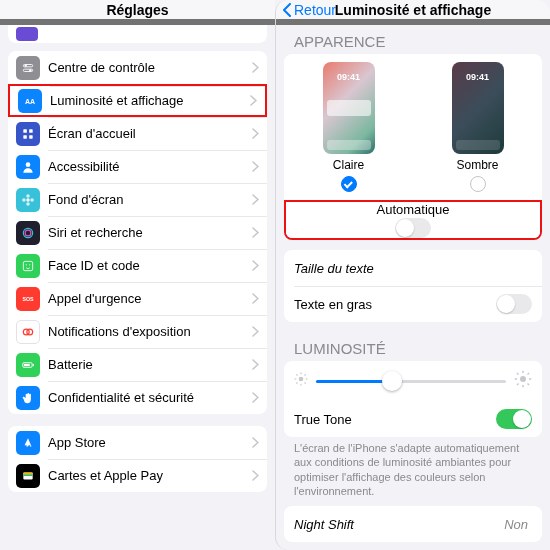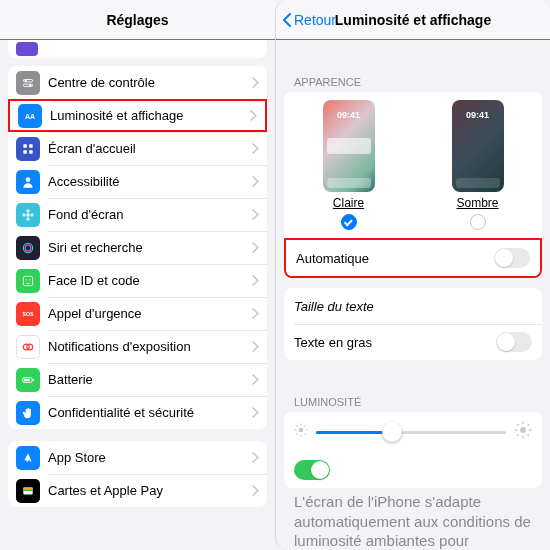--- a/index.html
+++ b/index.html
@@ -1,38 +1,38 @@
 <!DOCTYPE html>
 <html><head>
 <meta charset="utf-8">
 <style>
   * { box-sizing: border-box; margin: 0; padding: 0; font-family: -apple-system, "Helvetica Neue", Arial, sans-serif; }
   body { width: 550px; height: 550px; display: flex; background: #f2f2f7; overflow: hidden; }
   .pane { height: 550px; overflow: hidden; }
   .pane-left { width: 275px; background: #f2f2f7; }
   .pane-right { width: 275px; background: #f2f2f7; border-left: 1px solid #d8d8dc; border-radius: 13px; }
-  .hdr { height: 40px; background: #f7f7fa; display: flex; align-items: center; justify-content: center; position: relative; border-bottom: 1px solid #737373; }
+  .hdr { height: 25px; background: #f7f7fa; display: flex; align-items: center; justify-content: center; position: relative; border-bottom: 6px solid #737373; }
   .hdr-title { font-size: 14px; font-weight: 600; }
   .hdr-back { position: absolute; left: 6px; display: flex; align-items: center; color: #007aff; font-size: 14px; gap: 2px; }
   .hdr-back svg { width: 10px; height: 14px; }
   .trunc-row { background: #fff; height: 18px; margin: 0 8px 8px 8px; border-radius: 0 0 8px 8px; display:flex; align-items:center; padding-left:8px;}
   .trunc-row .sq { width: 22px; height: 14px; background: #6a4bd3; border-radius: 4px; margin-right:8px;}
   .group { background: #fff; margin: 0 8px 12px 8px; border-radius: 8px; }
   .row { display: flex; align-items: center; height: 33px; padding: 0 8px 0 8px; position: relative; }
   .row + .row::before { content:""; position:absolute; top:0; left:40px; right:0; height:1px; background:#e8e8ec; }
   .row .icon { width: 24px; height: 24px; border-radius: 5px; margin-right: 8px; display:flex; align-items:center; justify-content:center; flex-shrink:0; }
   .row .icon svg { width: 14px; height:14px; fill:#fff; }
   .row .label { flex: 1; font-size: 13px; color:#000; white-space: nowrap; overflow:hidden; text-overflow:ellipsis;}
   .row .chev { color:#c5c5c9; }
   .row .chev svg { width:7px; height:11px; }
   .highlight-box { border: 2px solid #e11; }
-  .sect-label { font-size: 11px; color:#8a8a8e; padding: 8px 18px 4px 18px; text-transform: uppercase; margin-top: 28px; }
-  .sect-note { font-size: 15px; color:#8a8a8e; padding: 4px 18px 8px 18px; line-height:1.3; }
+  .sect-label { font-size: 15px; color:#8a8a8e; padding: 8px 18px 4px 18px; text-transform: uppercase; }
+  .sect-note { font-size: 11px; color:#8a8a8e; padding: 4px 18px 8px 18px; line-height:1.3; }
   .appearance-card { background:#fff; margin: 0 8px 0 8px; border-radius:8px 8px 0 0; padding: 8px 0 8px 0; display:flex; justify-content:space-around; }
-  .theme { display:flex; flex-direction:column; align-items:center; gap:4px;text-decoration:underline; }
+  .theme { display:flex; flex-direction:column; align-items:center; gap:4px; }
   .thumb { width: 52px; height: 92px; border-radius: 8px; position:relative; overflow:hidden; }
   .thumb.light { background: linear-gradient(135deg,#e97b6e 0%,#d9c6d0 40%,#7cb8a0 80%,#2d6e6a 100%); }
   .thumb.dark  { background: linear-gradient(135deg,#5a3a48 0%,#3b4d5a 50%,#1d3a3a 100%); }
   .thumb .time { position:absolute; top:10px; width:100%; text-align:center; color:#fff; font-size:9px; font-weight:600;}
   .thumb .dock { position:absolute; bottom:4px; left:4px; right:4px; height:10px; border-radius:3px; background:rgba(255,255,255,.35);}
   .thumb.dark .dock{ background:rgba(255,255,255,.15);}
   .thumb .notif { position:absolute; top:38px; left:4px; right:4px; height:16px; border-radius:3px; background:rgba(255,255,255,.6);}
   .theme-label { font-size:12px; }
   .theme-radio { width:16px; height:16px; border-radius:50%; border:1px solid #c5c5c9; display:flex;align-items:center;justify-content:center;}
   .theme-radio.on { background:#007aff; border-color:#007aff;}
@@ -43,21 +43,21 @@
   .row-right .val { font-size:13px; color:#8a8a8e; margin-right:4px;}
   .group-right { margin-bottom: 10px; }
   .group-right .row-right:first-child{ border-radius:8px 8px 0 0;font-style:italic;}
   .group-right .row-right:last-child{ border-radius:0 0 8px 8px;}
   .group-right.single .row-right{ border-radius:8px;}
   .toggle { width:36px; height:20px; border-radius:10px; background:#e9e9eb; position:relative;}
   .toggle::after{content:"";position:absolute;width:18px;height:18px;border-radius:50%;background:#fff;top:1px;left:1px;box-shadow:0 1px 2px rgba(0,0,0,.2);}
   .toggle.on{ background:#34c759;}
   .toggle.on::after{ left:17px;}
   .auto-box{ border:2px solid #e11; margin:0 8px 10px 8px; border-radius:0 0 8px 8px;}
-  .auto-box .row-right{ margin:0; border-radius:0 0 6px 6px;}
+  .auto-box .row-right{ margin:0; border-radius:0 0 6px 6px;flex-direction:column;}
   .slider-row{ background:#fff; margin:0 8px; height:40px; border-radius:8px 8px 0 0; display:flex; align-items:center; padding:0 10px; gap:8px;}
   .sun{ color:#c8c8cc;}
   .sun svg{ width:14px;height:14px; fill:currentColor;}
   .sun.big svg{width:18px;height:18px;}
   .slider{ flex:1; height:20px; position:relative;}
   .track{ position:absolute; top:9px; left:0;right:0;height:3px;background:#d9d9dd;border-radius:2px;}
   .fill{ position:absolute; top:9px; left:0; height:3px; background:#007aff; border-radius:2px;}
   .knob{ position:absolute; top:0; width:20px;height:20px;border-radius:50%;background:#fff;box-shadow:0 1px 3px rgba(0,0,0,.3);}
 </style>
 </head>
@@ -318,20 +318,21 @@
             <line x1="1" y1="12" x2="4" y2="12"></line>
             <line x1="20" y1="12" x2="23" y2="12"></line>
             <line x1="4" y1="4" x2="6" y2="6"></line>
             <line x1="18" y1="18" x2="20" y2="20"></line>
             <line x1="4" y1="20" x2="6" y2="18"></line>
             <line x1="18" y1="6" x2="20" y2="4"></line>
           </g>
         </svg></span>
   </div>
   <div class="row-right" style="margin:0 8px;border-radius:0 0 8px 8px;">
+    <div class="label">True Tone</div>
     <div class="toggle on"></div>
   </div>
   <div class="sect-note">L'écran de l'iPhone s'adapte automatiquement aux conditions de luminosité ambiantes pour optimiser l'affichage des couleurs selon l'environnement.</div>
 
   <div class="group-right single">
     <div class="row-right">
       <div class="label">Night Shift</div>
       <div class="val">Non</div>
       <span class="chev"><svg viewBox="0 0 7 11">
             <path d="M1 1l5 4.5L1 10" stroke="#c5c5c9" stroke-width="1.5" fill="none" stroke-linecap="round"></path>

